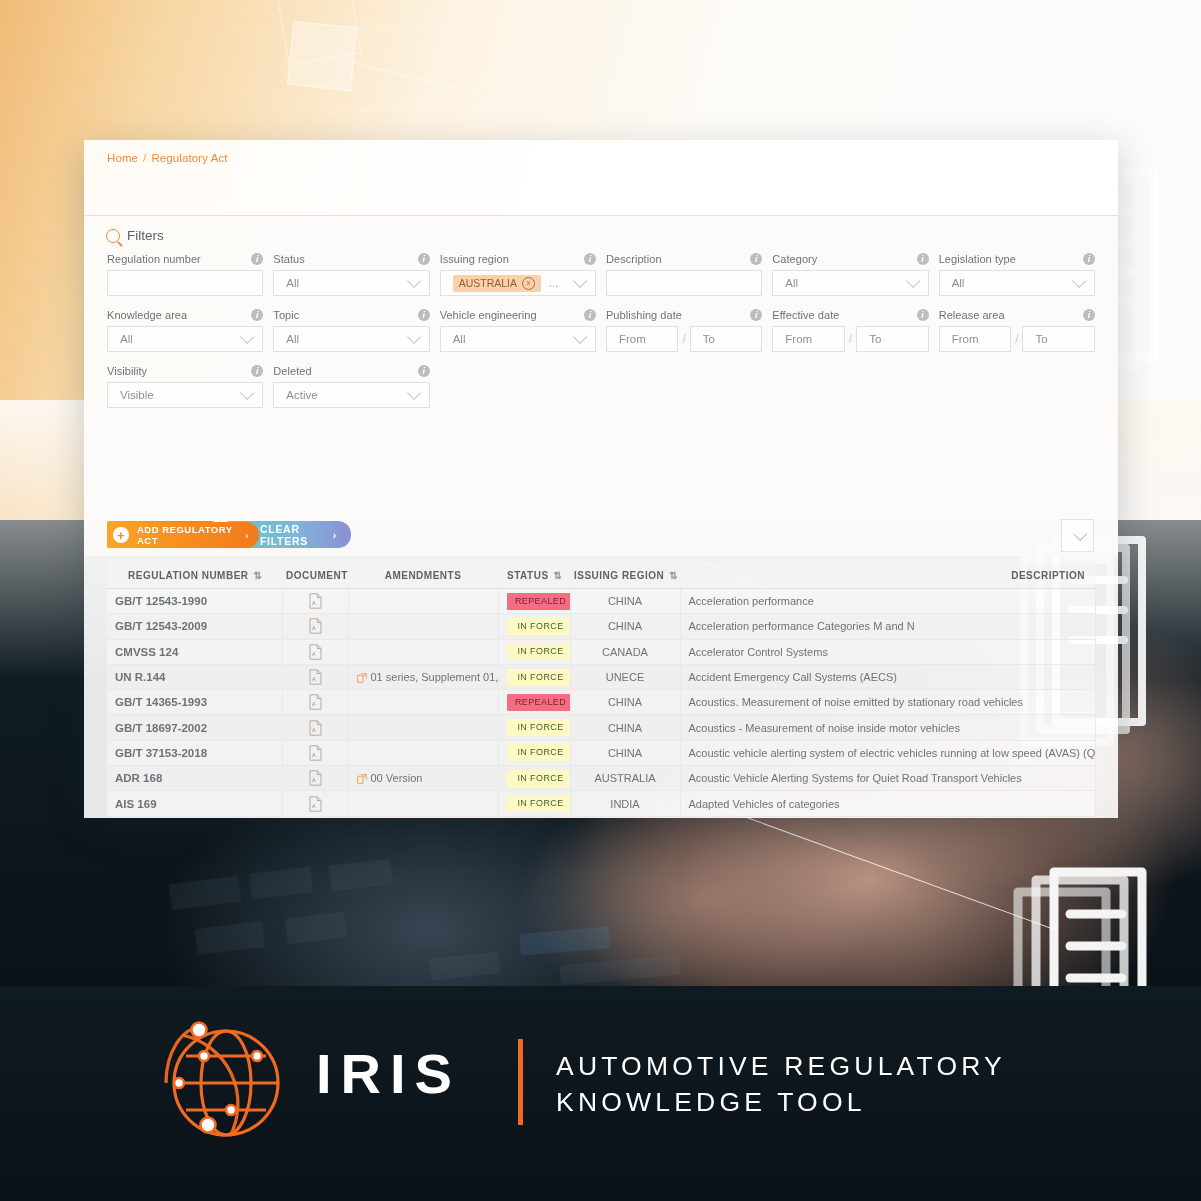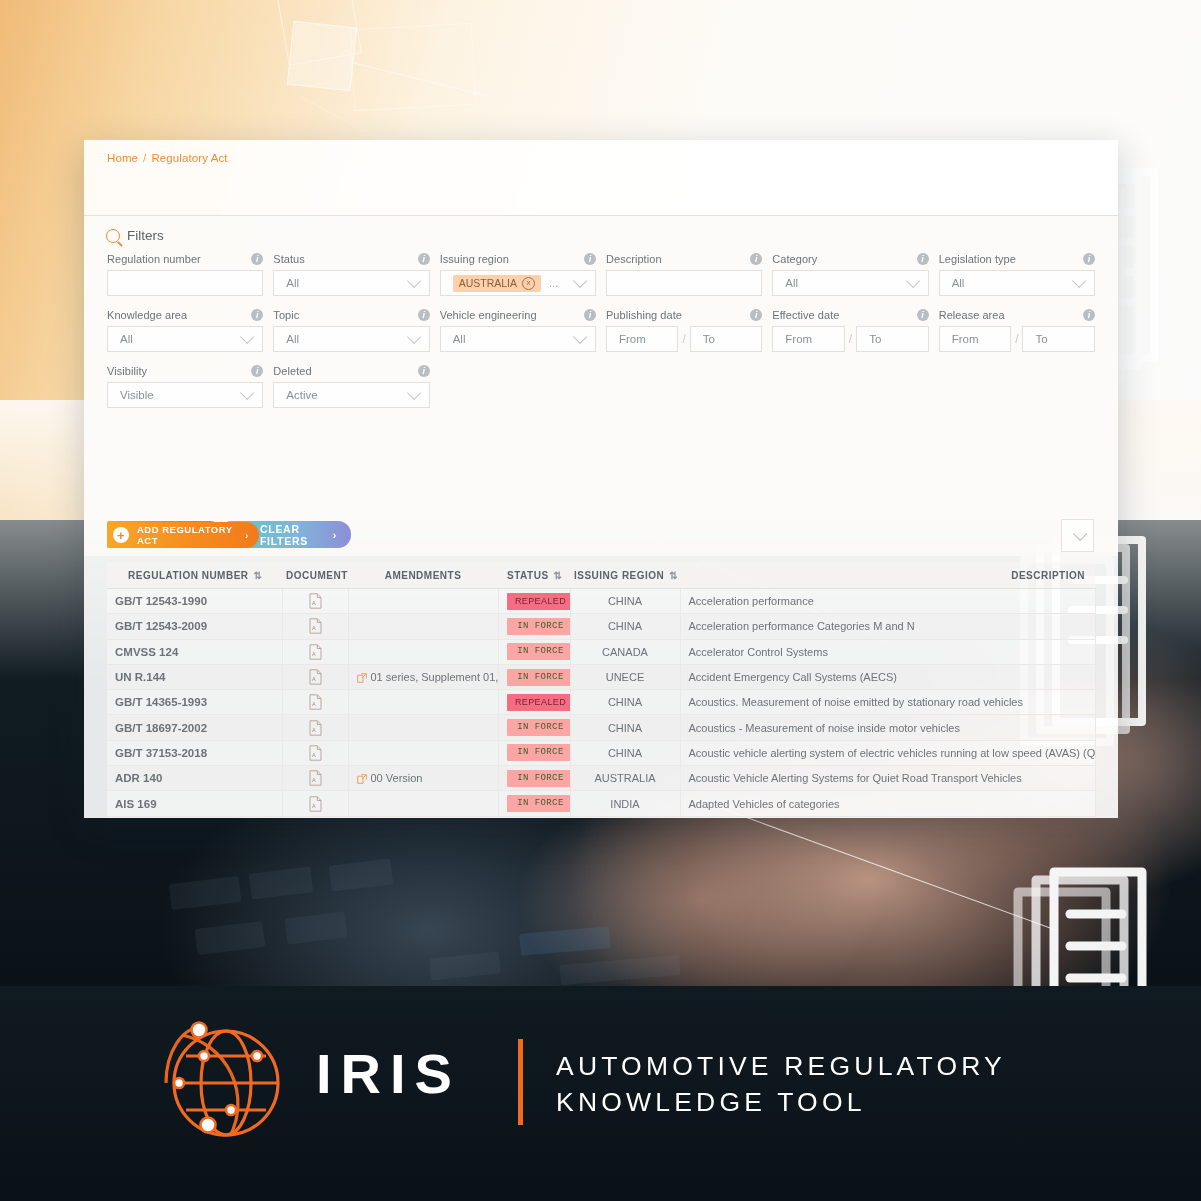--- a/index.html
+++ b/index.html
@@ -173,21 +173,21 @@
   td.status{text-align:center;padding:0 4px;}
   td.region{text-align:center;color:#6e7378;font-size:11px;}
   td.descr{color:#6e7378;font-size:11px;border-right:none;padding-left:10px;}
   tr:nth-child(odd) td{background:rgba(255,255,255,.42);}
   tr:nth-child(even) td{background:rgba(250,249,248,.42);}
   .badge{
     display:inline-block;width:68px;height:17px;line-height:17px;font-size:9px;letter-spacing:.4px;
     text-align:center;border-radius:1px;
   }
   .badge.repealed{background:#f56d83;color:#7d2030;}
-  .badge.inforce{background:#fca5a5;color:#3f5f28;font-family:Liberation Mono, monospace;}
+  .badge.inforce{background:#fef9c3;color:#3f5f28;}
   .pdf-ico{display:inline-block;vertical-align:middle;}
   .ext-ico{display:inline-block;vertical-align:-2px;margin-right:4px;}
 
   
   .brandbar{
     position:absolute;left:0;top:986px;width:1201px;height:215px;
     background:linear-gradient(180deg,#101a21 0%,#0d161c 55%,#0a1116 100%);
   }
   .brand-inner{position:absolute;left:0;top:0;width:1201px;height:215px;display:flex;align-items:center;padding-left:40px;}
   .logo-mark{position:absolute;left:160px;top:32px;width:130px;height:130px;}
@@ -577,21 +577,21 @@
                     <path d="M1 0.8 H8.3 L12 4.5 V15.2 H1 Z" fill="none" stroke="#b9a9a0" stroke-width="1"></path>
                     <path d="M8.3 0.8 V4.5 H12" fill="none" stroke="#b9a9a0" stroke-width="1"></path>
                     <text x="3" y="12" font-size="5.4" fill="#9c8a80" font-family="Liberation Sans, sans-serif">A</text>
                   </svg></td>
                 <td class="amend"></td>
                 <td class="status"><span class="badge inforce">IN FORCE</span></td>
                 <td class="region">CHINA</td>
                 <td class="descr">Acoustic vehicle alerting system of electric vehicles running at low speed (AVAS) (QRTV)</td>
               </tr>
               <tr>
-                <td class="regnum">ADR 140</td>
+                <td class="regnum">ADR 168</td>
                 <td class="doc"><svg class="pdf-ico" width="13" height="16" viewBox="0 0 13 16" aria-hidden="true">
                     <path d="M1 0.8 H8.3 L12 4.5 V15.2 H1 Z" fill="none" stroke="#b9a9a0" stroke-width="1"></path>
                     <path d="M8.3 0.8 V4.5 H12" fill="none" stroke="#b9a9a0" stroke-width="1"></path>
                     <text x="3" y="12" font-size="5.4" fill="#9c8a80" font-family="Liberation Sans, sans-serif">A</text>
                   </svg></td>
                 <td class="amend"><svg class="ext-ico" width="10" height="10" viewBox="0 0 10 10" aria-hidden="true">
                     <path d="M0.7 2.2 H6 V9.3 H0.7 Z" fill="none" stroke="#f0a055" stroke-width="1"></path>
                     <path d="M4.2 0.7 H9.3 V5.6" fill="none" stroke="#f0a055" stroke-width="1"></path>
                     <path d="M9.3 0.7 L5.2 4.8" stroke="#f0a055" stroke-width="1"></path>
                   </svg><span>00 Version</span></td>

